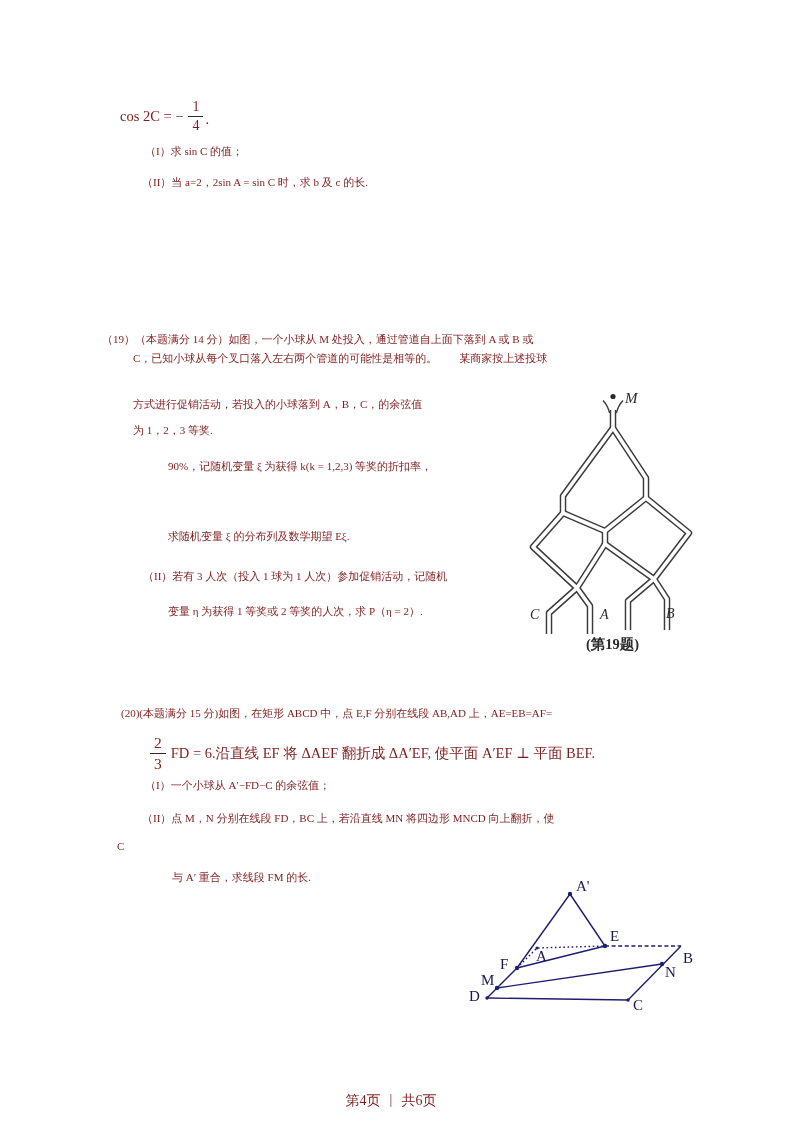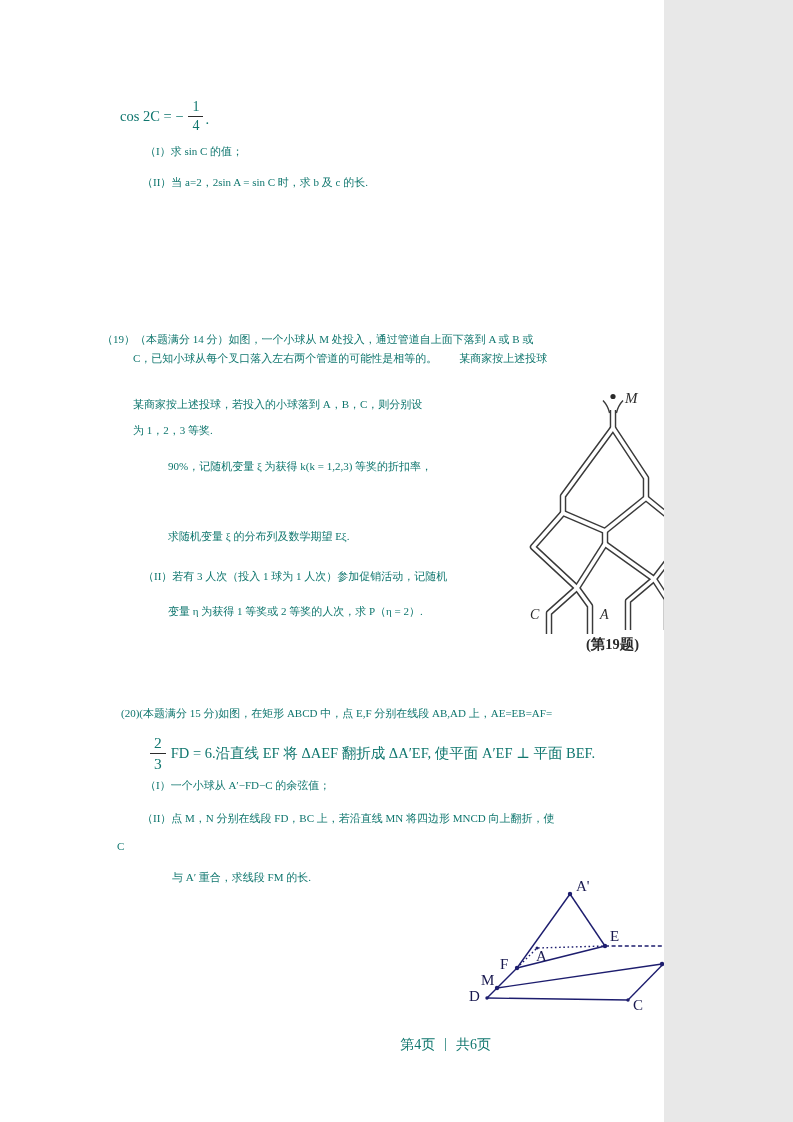--- a/index.html
+++ b/index.html
@@ -1,30 +1,30 @@
 <!DOCTYPE html>
 <html><head>
 <meta charset="utf-8">
 <style>
   html,body{margin:0;padding:0;background:#e8e8e8;}
   .page{
-    position:relative;width:664px;height:1122px;background:#ffffff;
+    position:relative;width:793px;height:1122px;background:#ffffff;
     font-family:"Liberation Serif","DejaVu Serif",serif;
-    color:#0f766e;overflow:hidden;
+    color:#7f1d1d;overflow:hidden;
   }
   .ln{position:absolute;white-space:nowrap;font-size:11px;line-height:1.25;}
   .fline{position:absolute;display:flex;align-items:center;gap:5px;white-space:nowrap;font-size:14.5px;}
   .frac{display:inline-flex;flex-direction:column;align-items:center;line-height:1;font-size:14px;}
   .frac .num{padding:0 4px 2px;}
   .frac .den{border-top:1.2px solid #2b2b2b;padding:2px 4px 0;}
   .frac.big{font-size:15.5px;}
   .period{align-self:flex-end;margin-bottom:9px;margin-left:-3px;}
   .abs{position:absolute;}
-  .footer{position:absolute;top:1036px;left:291px;width:200px;text-align:center;
-          font-size:14px;display:flex;justify-content:flex-end;gap:9px;}
+  .footer{position:absolute;top:1092px;left:291px;width:200px;text-align:center;
+          font-size:14px;display:flex;justify-content:center;gap:9px;}
   svg text{font-family:"Liberation Serif","DejaVu Serif",serif;}
   svg .sans{font-family:"Liberation Sans","DejaVu Sans",sans-serif;}
 </style>
 </head>
 <body>
 
 <div class="page">
 
   <div class="fline" style="left:120px;top:95px;height:42px">
     <span>cos 2C = −</span>
@@ -32,21 +32,21 @@
       <span class="num">1</span>
       <span class="den">4</span>
     </span>
     <span class="period">.</span>
   </div>
   <div class="ln" style="left:145px;top:145px">（I）求 sin C 的值；</div>
   <div class="ln" style="left:142px;top:176px">（II）当 a=2，2sin A = sin C 时，求 b 及 c 的长.</div>
 
   <div class="ln" style="left:102px;top:333px">（19）（本题满分 14 分）如图，一个小球从 M 处投入，通过管道自上面下落到 A 或 B 或</div>
   <div class="ln" style="left:133px;top:352px">C，已知小球从每个叉口落入左右两个管道的可能性是相等的。　　某商家按上述投球</div>
-  <div class="ln" style="left:133px;top:398px">某商家按上述投球，若投入的小球落到 A，B，C，则分别设</div>
+  <div class="ln" style="left:133px;top:398px">方式进行促销活动，若投入的小球落到 A，B，C，的余弦值</div>
   <div class="ln" style="left:133px;top:424px">为 1，2，3 等奖.</div>
   <div class="ln" style="left:168px;top:460px">90%，记随机变量 ξ 为获得 k(k = 1,2,3) 等奖的折扣率，</div>
   <div class="ln" style="left:168px;top:530px">求随机变量 ξ 的分布列及数学期望 Eξ.</div>
   <div class="ln" style="left:143px;top:570px">（II）若有 3 人次（投入 1 球为 1 人次）参加促销活动，记随机</div>
   <div class="ln" style="left:168px;top:605px">变量 η 为获得 1 等奖或 2 等奖的人次，求 P（η = 2）.</div>
 
   <svg class="abs" style="left:520px;top:385px" width="190" height="275" viewBox="520 385 190 275">
 
     <g stroke="#3a3a3a" stroke-width="6.5" fill="none" stroke-linejoin="round" stroke-linecap="butt">
       <path d="M613,410 L613,429"></path>

